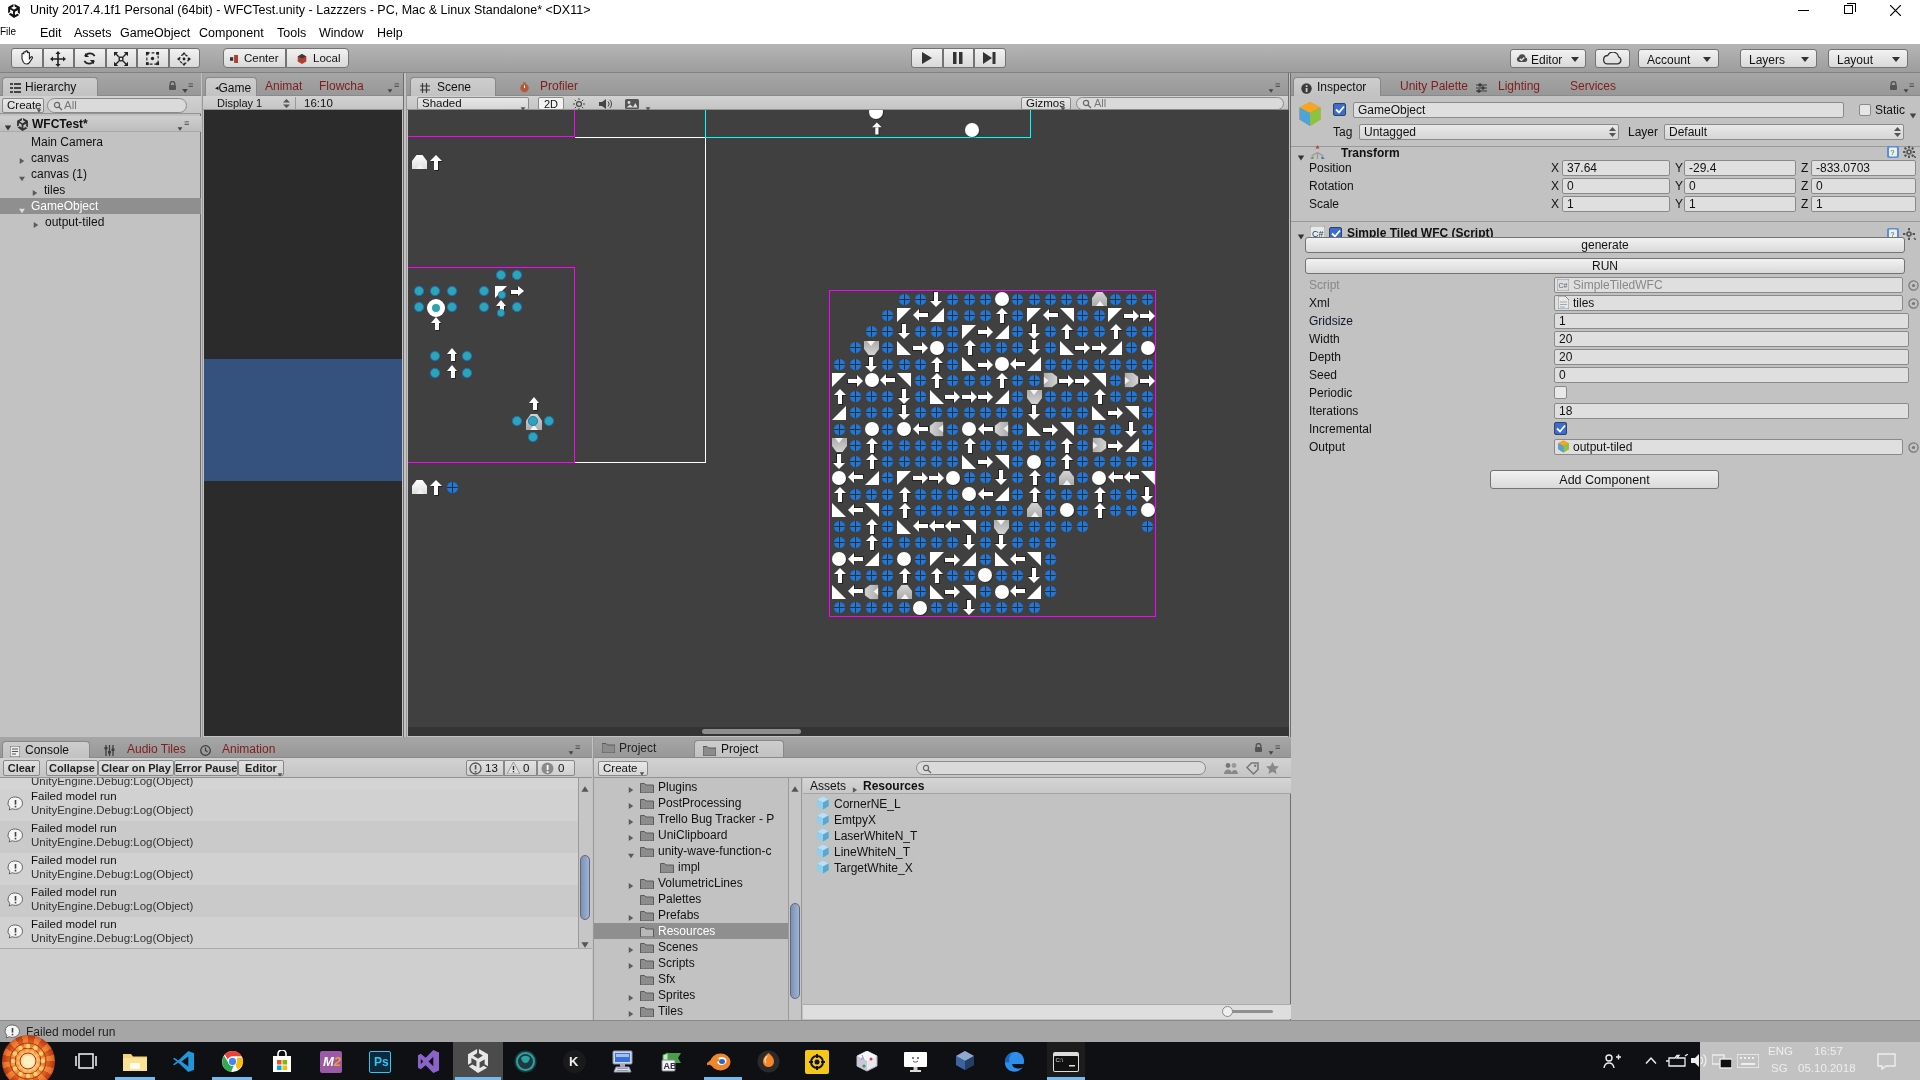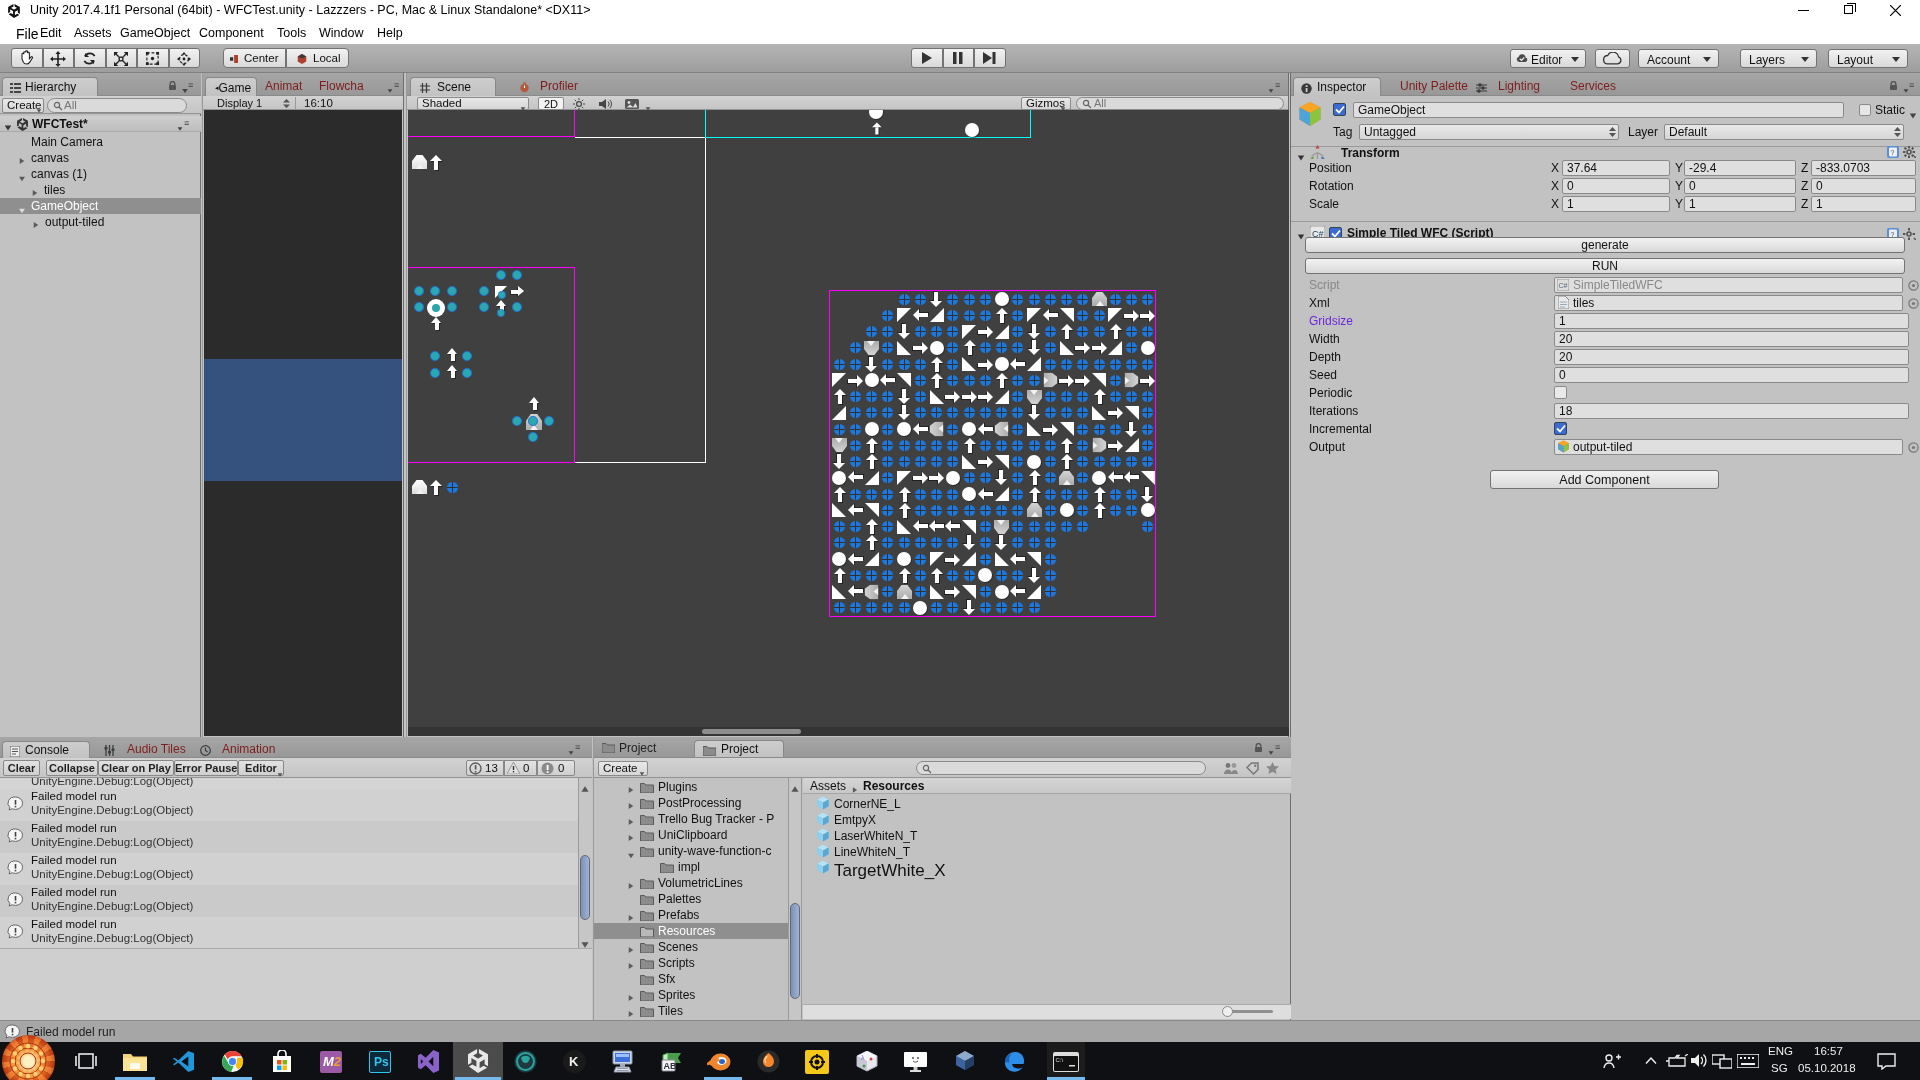--- a/index.html
+++ b/index.html
@@ -43,21 +43,21 @@
     </svg>
     <div class="a" style="left:30px;top:3px;font-size:12.5px;color:#000">Unity 2017.4.1f1 Personal (64bit) - WFCTest.unity - Lazzzers - PC, Mac &amp; Linux Standalone* &lt;DX11&gt;</div>
     <div class="a" style="left:1798px;top:10px;width:11px;height:1px;background:#000"></div>
     <div class="a" style="left:1844px;top:5px;width:9px;height:9px;border:1px solid #000"></div>
     <div class="a" style="left:1847px;top:3px;width:9px;height:9px;border:1px solid #000;border-left:none;border-bottom:none"></div>
     <svg class="a" style="left:1890px;top:5px" width="11" height="11">
       <path d="M0 0 L11 11 M11 0 L0 11" stroke="#000" stroke-width="1.2"></path>
     </svg>
   </div>
 <div class="a" style="left:0;top:22px;width:1920px;height:22px;background:#fff;color:#000">
-    <div class="a" style="left:16px;top:4px;font-size:14px">File</div>
+    <div class="a" style="left:0;top:4px;font-size:10px">File</div>
     <div class="a" style="left:40px;top:4px;font-size:12.5px">Edit</div>
     <div class="a" style="left:74px;top:4px;font-size:12.5px">Assets</div>
     <div class="a" style="left:120px;top:4px;font-size:12.5px">GameObject</div>
     <div class="a" style="left:199px;top:4px;font-size:12.5px">Component</div>
     <div class="a" style="left:277px;top:4px;font-size:12.5px">Tools</div>
     <div class="a" style="left:319px;top:4px;font-size:12.5px">Window</div>
     <div class="a" style="left:377px;top:4px;font-size:12.5px">Help</div>
   </div>
 <div class="a" style="left:0;top:44px;width:1920px;height:29px;background:linear-gradient(#b5b5b5,#9d9d9d);border-bottom:1px solid #808080">
     <div class="a btn" style="left:11px;top:4px;width:31.5px;height:20px;border-radius:3px 0 0 3px"></div>
@@ -791,21 +791,21 @@
     <div class="a" style="left:18px;top:223px;font-size:12px;color:#111">Xml</div>
     <div class="a fld" style="left:263px;top:222px;width:349px;height:16px;font-size:12px;color:#111;padding-left:18px">tiles</div>
     <svg class="a" style="left:267px;top:223px" width="11" height="13">
       <path d="M0 0h7l4 4v9H0z" fill="#e9e9e9" stroke="#888"></path>
       <path d="M2 6h7M2 8.5h7M2 11h5" stroke="#9ab" stroke-width="1"></path>
     </svg>
     <svg class="a" style="left:617px;top:225px" width="11" height="11">
       <circle cx="5.5" cy="5.5" r="4.6" fill="none" stroke="#777" stroke-width="1.2"></circle>
       <circle cx="5.5" cy="5.5" r="1.6" fill="#777"></circle>
     </svg>
-    <div class="a" style="left:18px;top:241px;font-size:12px;color:#6d28d9">Gridsize</div>
+    <div class="a" style="left:18px;top:241px;font-size:12px;color:#0f172a">Gridsize</div>
     <div class="a fld" style="left:263px;top:240px;width:355px;height:16px;font-size:12px;color:#111">1</div>
     <div class="a" style="left:18px;top:259px;font-size:12px;color:#111">Width</div>
     <div class="a fld" style="left:263px;top:258px;width:355px;height:16px;font-size:12px;color:#111">20</div>
     <div class="a" style="left:18px;top:277px;font-size:12px;color:#111">Depth</div>
     <div class="a fld" style="left:263px;top:276px;width:355px;height:16px;font-size:12px;color:#111">20</div>
     <div class="a" style="left:18px;top:295px;font-size:12px;color:#111">Seed</div>
     <div class="a fld" style="left:263px;top:294px;width:355px;height:16px;font-size:12px;color:#111">0</div>
     <div class="a" style="left:18px;top:313px;font-size:12px;color:#111">Periodic</div>
     <div class="a" style="left:263px;top:313px;width:13px;height:13px;background:#e9e9e9;border:1px solid #8a8a8a;border-radius:2px"></div>
     <div class="a" style="left:18px;top:331px;font-size:12px;color:#111">Iterations</div>
@@ -1079,34 +1079,34 @@
       <path fill="#5aa7cf" d="M13 12v13l10.5-6.5v-12z"></path>
       <path fill="#8ed0ee" d="M2.5 6.5v12L13 25V12z"></path>
     </svg>
     <div class="a" style="left:240px;top:108px;font-size:12px">LineWhiteN_T</div>
     <svg class="a" style="left:222px;top:123px" width="14" height="14" viewBox="0 0 26 26">
       <path fill="#7ec5e8" d="M13 1l10.5 5.5v12L13 25 2.5 18.5v-12z"></path>
       <path fill="#b8e2f4" d="M13 1L2.5 6.5 13 12l10.5-5.5z"></path>
       <path fill="#5aa7cf" d="M13 12v13l10.5-6.5v-12z"></path>
       <path fill="#8ed0ee" d="M2.5 6.5v12L13 25V12z"></path>
     </svg>
-    <div class="a" style="left:240px;top:124px;font-size:17px">TargetWhite_X</div>
+    <div class="a" style="left:240px;top:124px;font-size:12px">TargetWhite_X</div>
     <div class="a" style="left:209px;top:267px;width:488px;height:15px;background:#dedede;border-top:1px solid #aaa"></div>
     <div class="a" style="left:633px;top:273px;width:46px;height:3px;background:#8f8f8f;border-radius:2px"></div>
     <div class="a" style="left:628px;top:269px;width:11px;height:11px;border-radius:50%;background:#efefef;border:1px solid #888"></div>
   </div>
 <div class="a" style="left:0;top:1020px;width:1920px;height:22px;background:#a6a6a6;border-top:1px solid #8a8a8a">
     <svg class="a" style="left:4px;top:3px" width="17" height="16" viewBox="0 0 17 16">
       <path d="M8.5 1a7 6.2 0 0 1 0 12.4 7 6.2 0 0 1-3.2-.7L2.2 14l.6-2.6A7 6.2 0 0 1 8.5 1z" fill="#f5f5f5" stroke="#666"></path>
       <rect x="7.7" y="4" width="1.6" height="4.6" fill="#444"></rect>
       <rect x="7.7" y="9.8" width="1.6" height="1.6" fill="#444"></rect>
     </svg>
     <div class="a" style="left:26px;top:4px;font-size:12px;color:#222">Failed model run</div>
   </div>
-<div class="a" style="left:0;top:1042px;width:1920px;height:38px;background:#0f1013">
+<div class="a" style="left:0;top:1042px;width:1700px;height:38px;background:#0f1013">
     <div class="a" style="left:2px;top:-7px;width:53px;height:53px;border-radius:50%;background:radial-gradient(circle,rgba(255,243,196,.98) 0 13%,rgba(255,179,71,.75) 32%,rgba(226,86,32,.35) 62%,rgba(122,28,8,.92) 88%,#4a1004 100%),repeating-conic-gradient(#bb3c12 0deg 15deg,#ef8638 15deg 30deg)"></div>
     <svg class="a" style="left:6px;top:-3px" width="44" height="44" viewBox="0 0 44 44">
       <g fill="none" stroke="#b03312" stroke-width="1">
         <circle cx="22" cy="22" r="8"></circle>
         <circle cx="22" cy="22" r="13"></circle>
         <circle cx="22" cy="22" r="18"></circle>
       </g>
       <g fill="#ffd27a">
         <circle cx="37.0" cy="22.0" r="2.2"></circle>
         <circle cx="35.0" cy="29.5" r="2.2"></circle>

